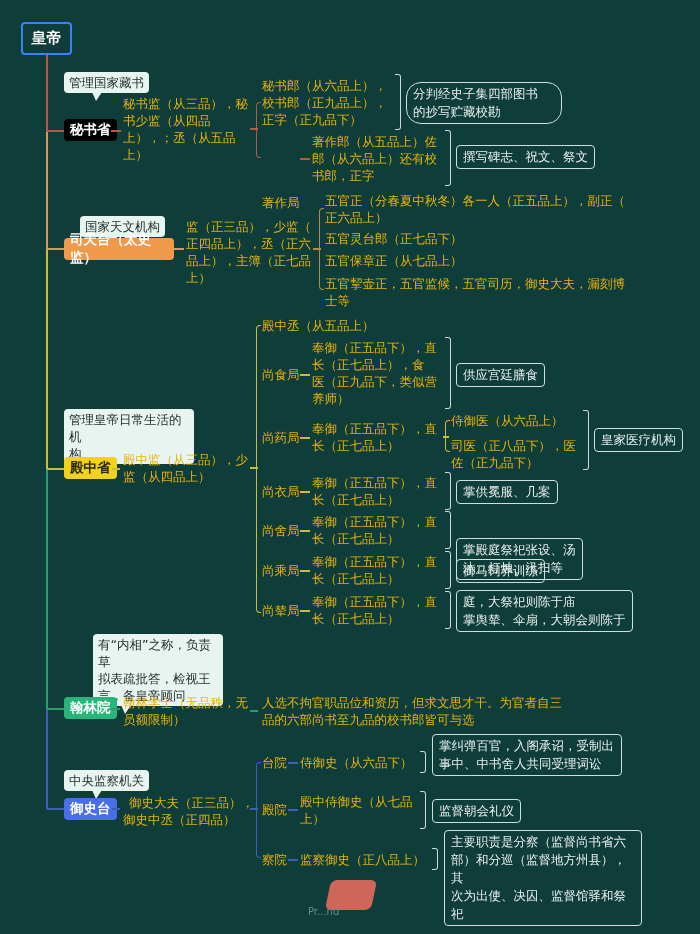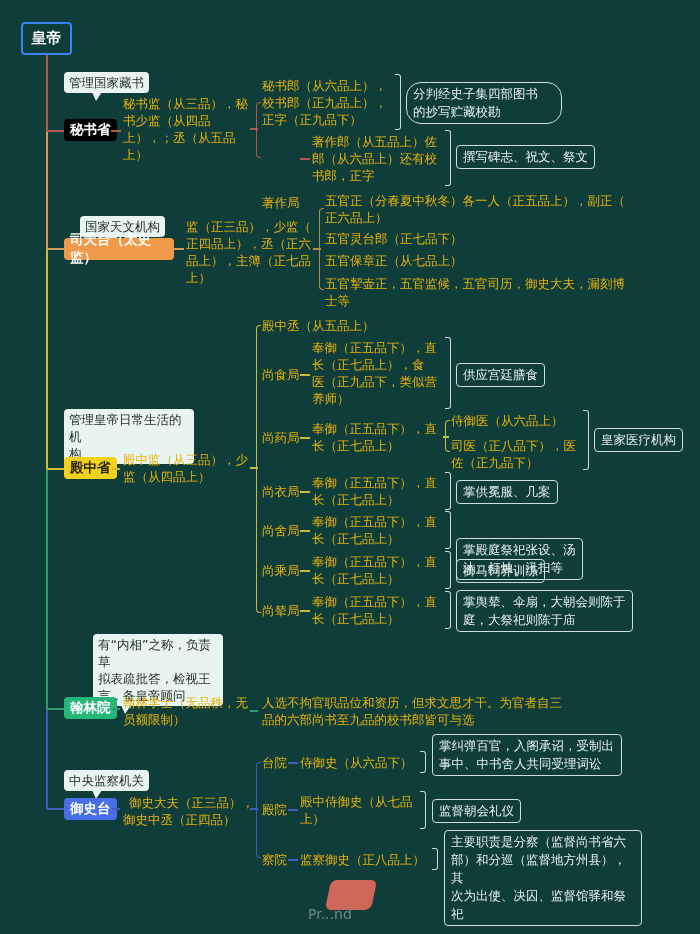--- a/index.html
+++ b/index.html
@@ -48,21 +48,21 @@
   }
   .lbrace {
     position: absolute; border: 1.5px solid; border-right: none;
     border-radius: 4px 0 0 4px; width: 5px;
   }
   .watermark {
     left: 328px; top: 880px; width: 46px; height: 30px;
     background: #d9695c; border-radius: 6px; transform: skewX(-12deg);
     opacity: 0.95;
   }
-  .wm-text { left: 308px; top: 906px; font-size: 14px; color: #6e8a86; }
+  .wm-text { left: 308px; top: 906px; font-size: 10px; color: #6e8a86; }
 </style>
 </head>
 <body>
 
 <div class="line" style="left:46px;top:55px;width:2px;height:77px;background:#b5574a;"></div>
 <div class="line" style="left:46px;top:132px;width:2px;height:117px;background:#d39a5a;"></div>
 <div class="line" style="left:46px;top:249px;width:2px;height:220px;background:#c9be3a;"></div>
 <div class="line" style="left:46px;top:469px;width:2px;height:240px;background:#2f9a6e;"></div>
 <div class="line" style="left:46px;top:709px;width:2px;height:101px;background:#3c5fb8;border-radius:0 0 0 6px;"></div>
 
@@ -180,22 +180,22 @@
 <div class="box" style="left:456px;top:559px;">
   <div>御马饲养训练</div>
 </div>
 
 <div class="t" style="left:262px;top:602px;">尚辇局</div>
 <div class="line" style="left:300px;top:610px;width:10px;height:2px;background:#c9be3a;"></div>
 <div class="t" style="left:312px;top:593px;">奉御（正五品下），直</div>
 <div class="t" style="left:312px;top:610px;">长（正七品上）</div>
 <div class="bracket" style="left:445px;top:591px;height:38px;"></div>
 <div class="box" style="left:456px;top:590px;">
+  <div>庭，大祭祀则陈于庙</div>
   <div>掌舆辇、伞扇，大朝会则陈于</div>
-  <div>庭，大祭祀则陈于庙</div>
 </div>
 
 <div class="line" style="left:47px;top:708px;width:18px;height:2px;background:#2f9a6e;"></div>
 <div class="callout" style="left:93px;top:634px;width:130px;">
   <div>有“内相”之称，负责草</div>
   <div>拟表疏批答，检视王</div>
   <div>言，备皇帝顾问</div>
 </div>
 <div class="node" style="left:64px;top:697px;background:#26b67a;">翰林院</div>
 <div class="line" style="left:112px;top:708px;width:8px;height:2px;background:#2f9a6e;"></div>

